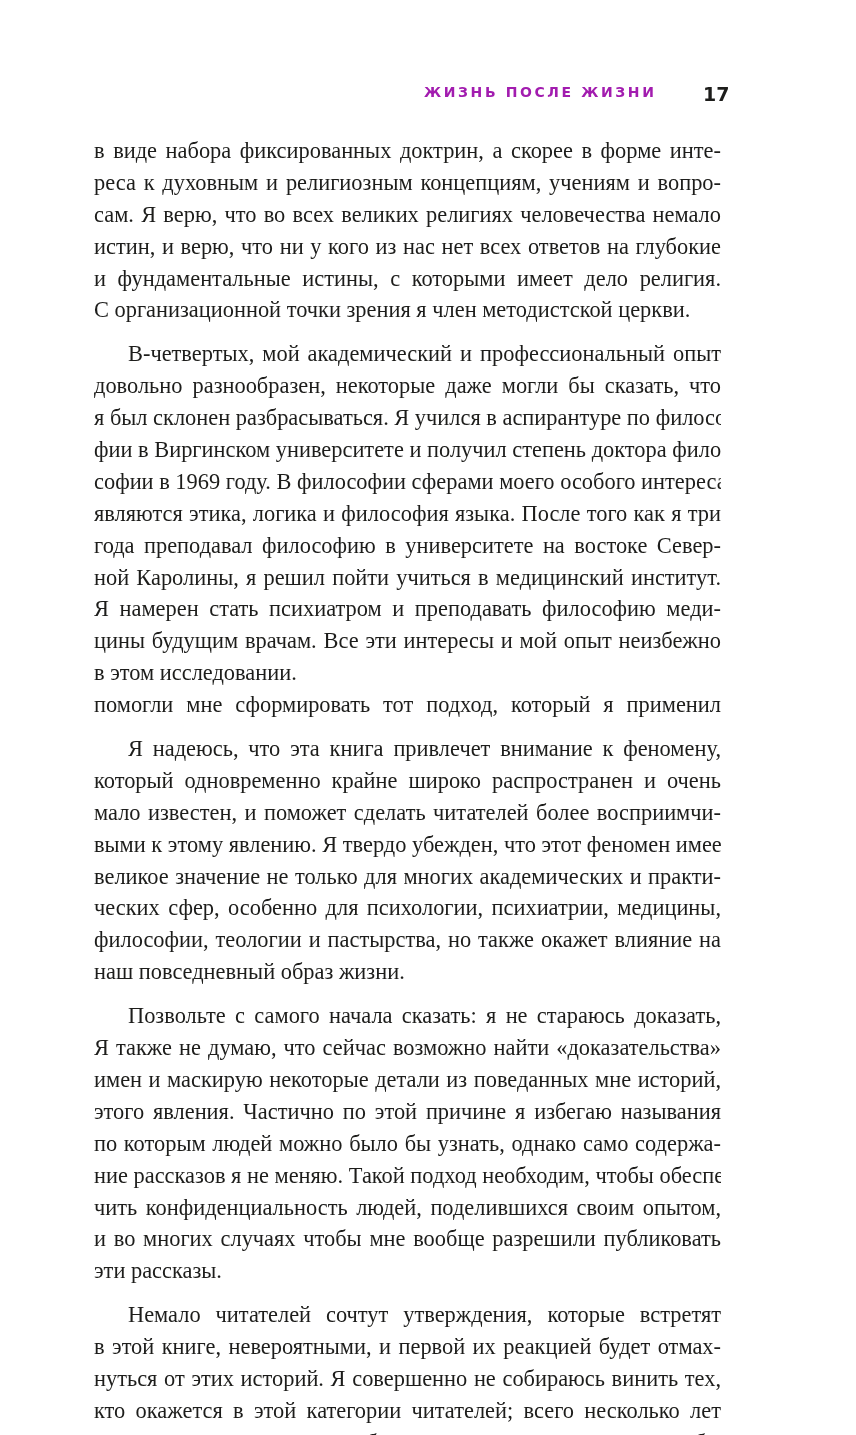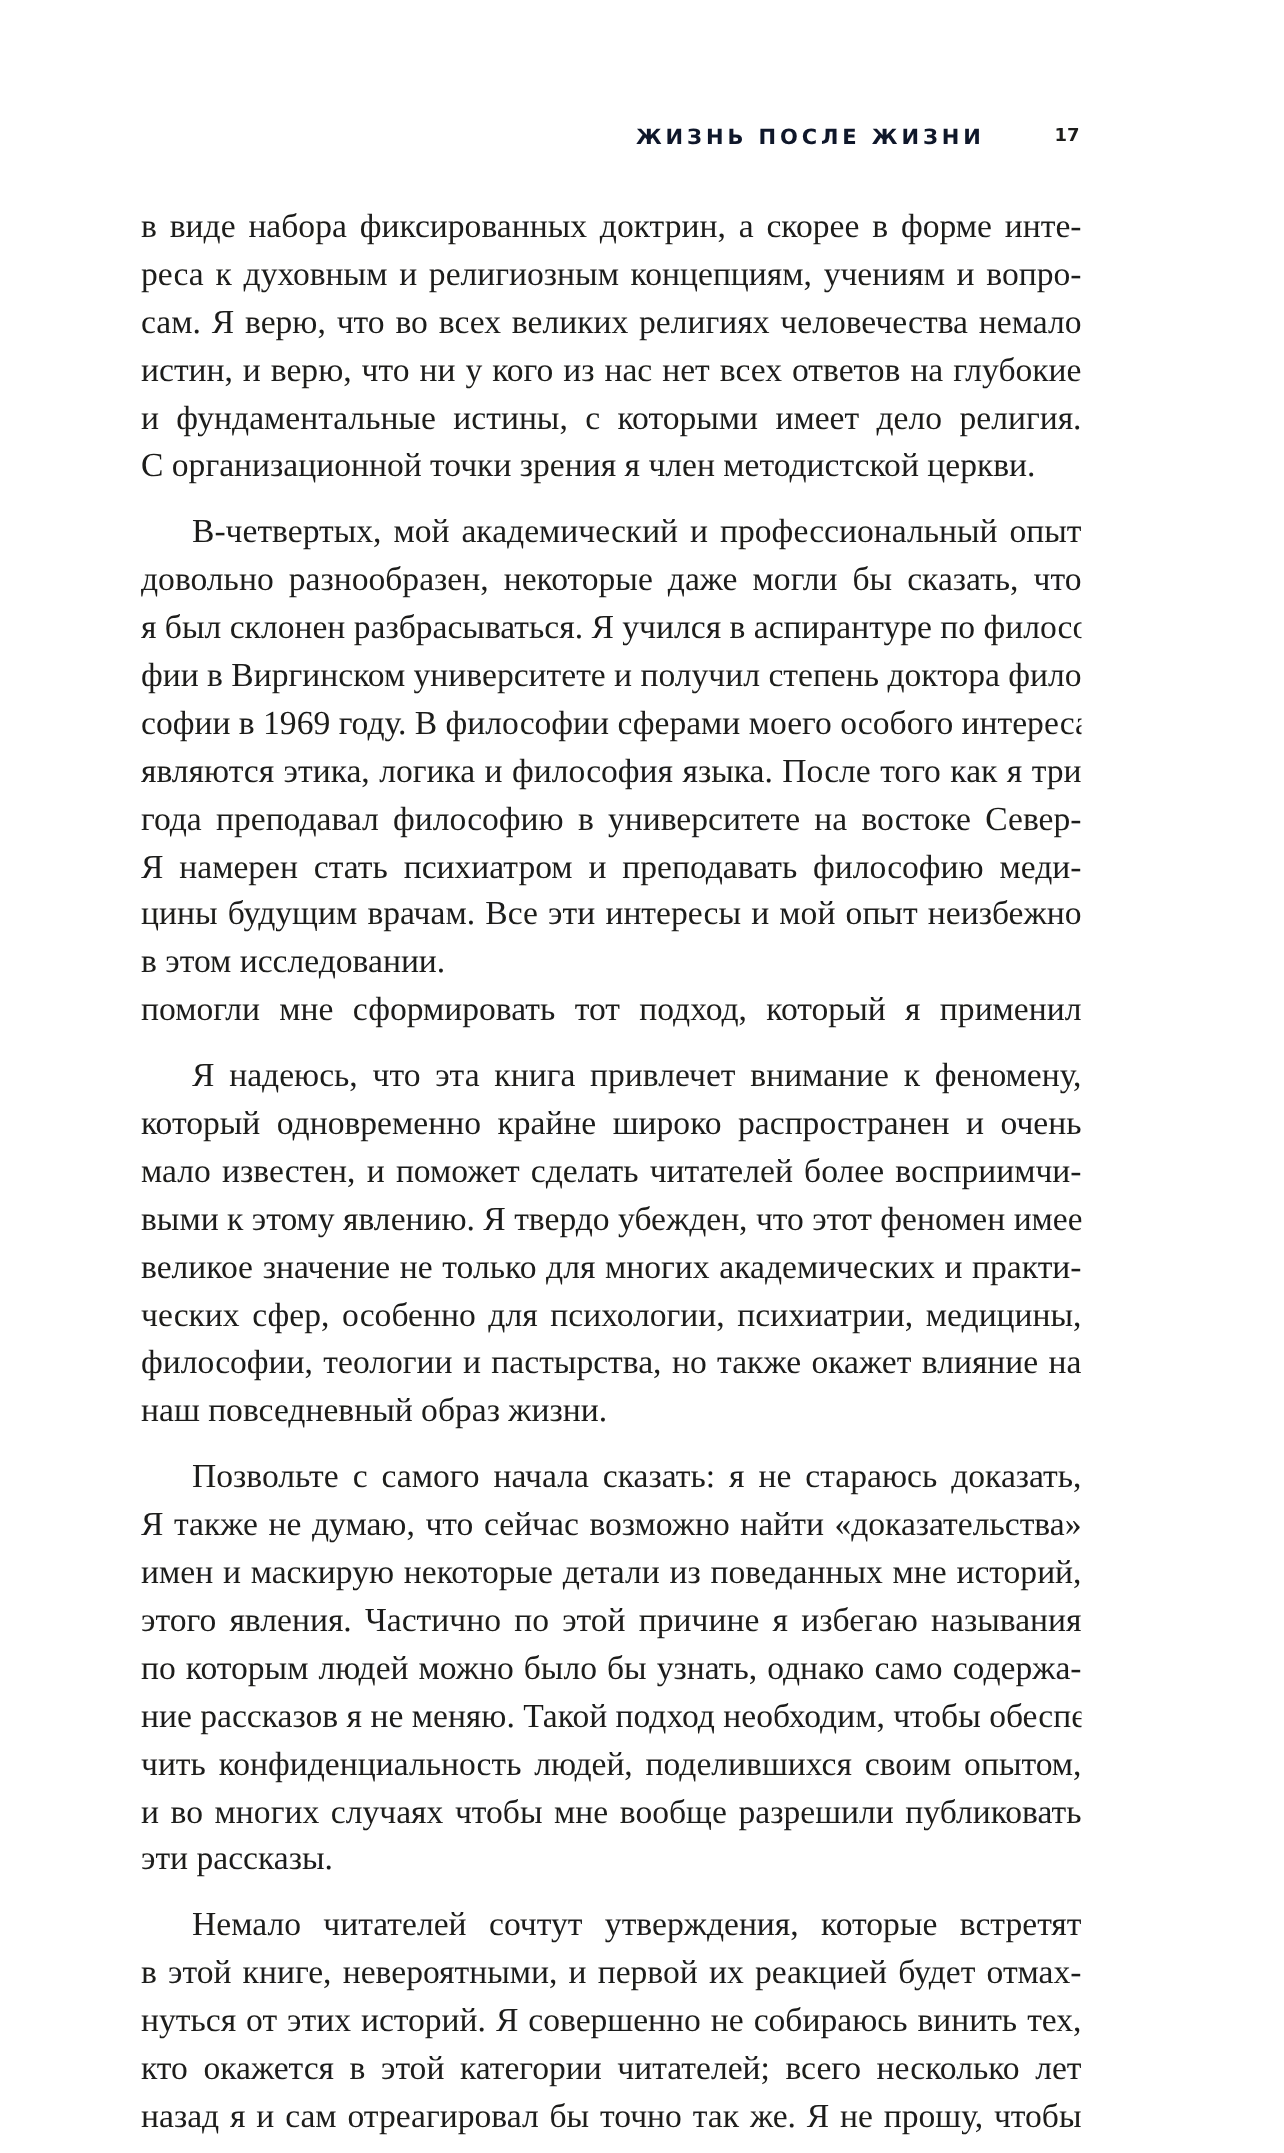--- a/index.html
+++ b/index.html
@@ -16,30 +16,30 @@
     }
     .running-head {
       position: absolute;
       top: 84px;
       left: 424px;
       width: 240px;
       font-family: "DejaVu Sans", sans-serif;
       font-weight: bold;
       font-size: 14px;
       letter-spacing: 2.6px;
-      color: #0f172a;
+      color: #a21caf;
       white-space: nowrap;
     }
     .page-number {
       position: absolute;
       top: 83px;
       left: 703px;
       font-family: "DejaVu Sans", sans-serif;
       font-weight: bold;
-      font-size: 12px;
+      font-size: 19px;
       color: #1d1d1b;
     }
     .text-block {
       position: absolute;
       top: 135px;
       left: 94px;
       width: 627px;
       font-family: "Liberation Serif", serif;
       font-size: 22.4px;
       line-height: 31.9px;
@@ -78,20 +78,21 @@
         <span class="line last">С организационной точки зрения я член методистской церкви.</span>
       </div>
       <div>
         <span class="line indent">В-четвертых, мой академический и профессиональный опыт</span>
         <span class="line">довольно разнообразен, некоторые даже могли бы сказать, что</span>
         <span class="line">я был склонен разбрасываться. Я учился в аспирантуре по филосо-</span>
         <span class="line">фии в Виргинском университете и получил степень доктора фило-</span>
         <span class="line">софии в 1969 году. В философии сферами моего особого интереса</span>
         <span class="line">являются этика, логика и философия языка. После того как я три</span>
         <span class="line">года преподавал философию в университете на востоке Север-</span>
+        <span class="line">ной Каролины, я решил пойти учиться в медицинский институт.</span>
         <span class="line">Я намерен стать психиатром и преподавать философию меди-</span>
         <span class="line">цины будущим врачам. Все эти интересы и мой опыт неизбежно</span>
         <span class="line last">в этом исследовании.</span>
         <span class="line">помогли мне сформировать тот подход, который я применил</span>
       </div>
       <div>
         <span class="line indent">Я надеюсь, что эта книга привлечет внимание к феномену,</span>
         <span class="line">который одновременно крайне широко распространен и очень</span>
         <span class="line">мало известен, и поможет сделать читателей более восприимчи-</span>
         <span class="line">выми к этому явлению. Я твердо убежден, что этот феномен имеет</span>

